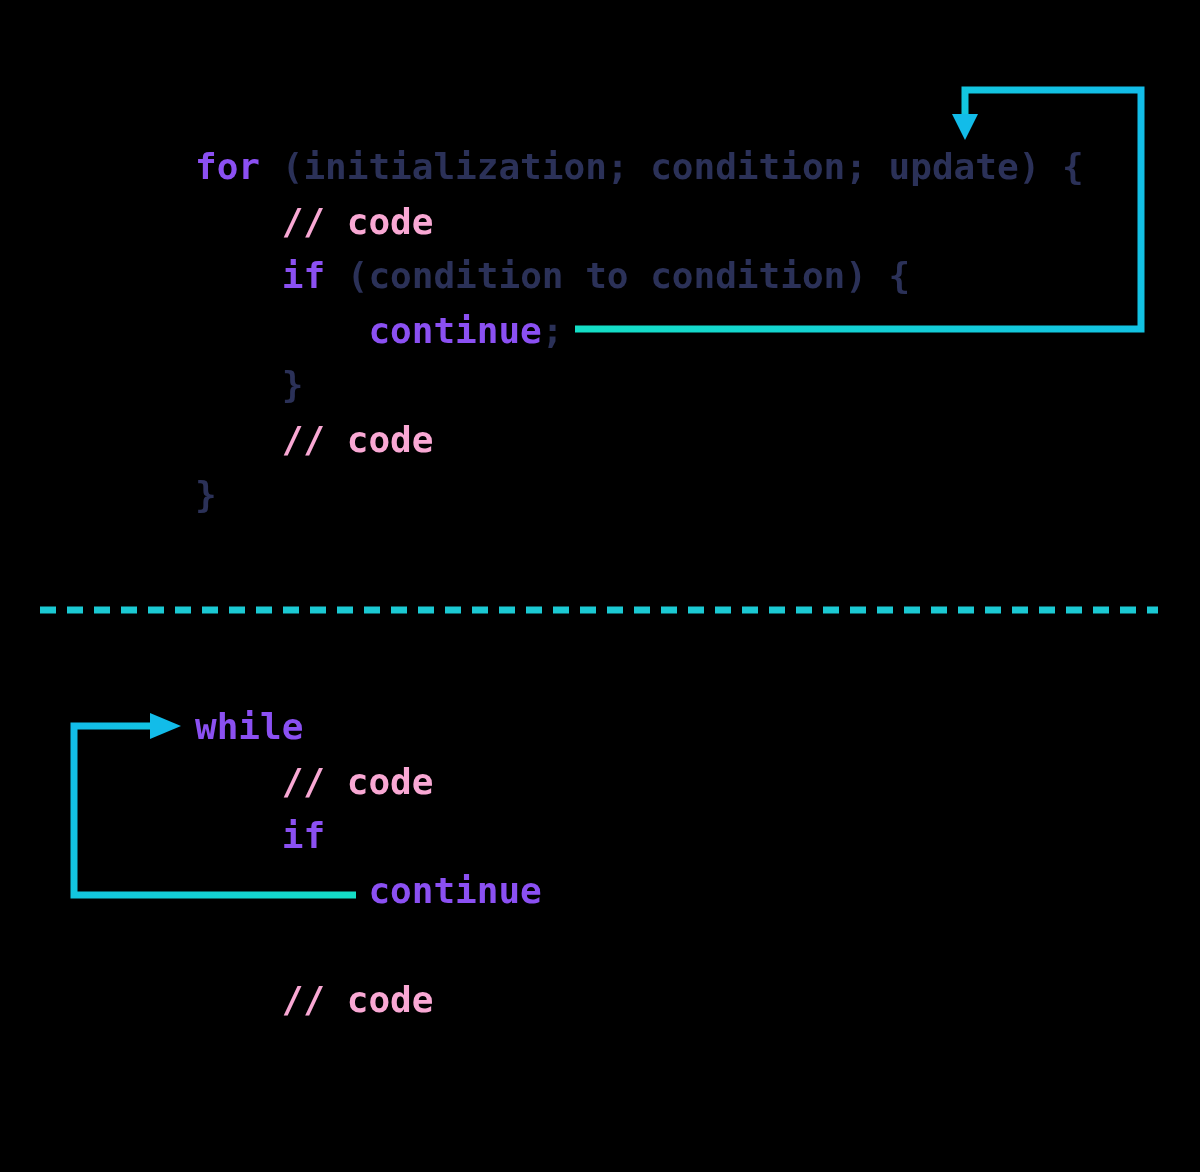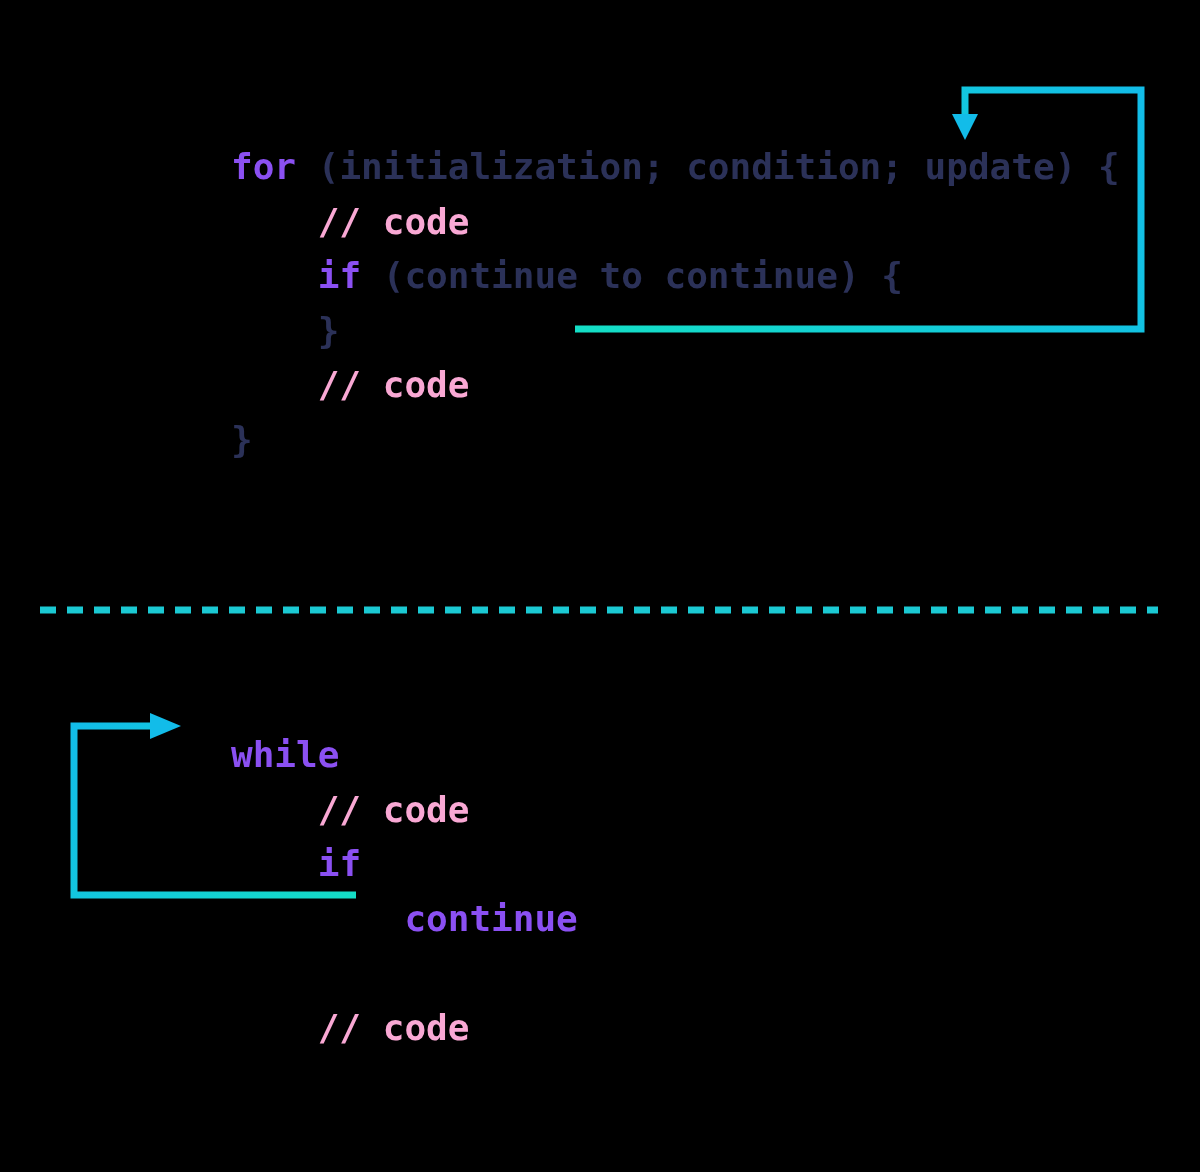--- a/index.html
+++ b/index.html
@@ -13,47 +13,47 @@
     height: 1172px;
     background: #000000;
     overflow: hidden;
     font-family: "DejaVu Sans Mono", monospace;
   }
   .code-block {
     position: absolute;
     left: 195px;
     font-size: 36px;
     font-weight: bold;
-    margin-left: 36px;
   }
   .code-block .code-line {
     white-space: pre;
     height: 54.6px;
     line-height: 54.6px;
   }
   .tok-keyword { color: #8B50F2; }
   .tok-plain   { color: #2B3158; }
   .tok-comment { color: #f9a8d4; }
   #for-block   { top: 140px; }
-  #while-block { top: 728px; }
+  #while-block { top: 700px; }
   .overlay-svg {
     position: absolute;
     top: 0;
     left: 0;
   }
 </style>
 </head>
 <body>
 
 <div class="canvas">
 
   <div class="code-block" id="for-block">
     <div class="code-line"><span class="tok-keyword">for</span><span class="tok-plain"> (initialization; condition; update) {</span></div>
     <div class="code-line"><span class="tok-comment">    // code</span></div>
-    <div class="code-line"><span class="tok-plain">    </span><span class="tok-keyword">if</span><span class="tok-plain"> (continue to continue) {</span></div>
+    <div class="code-line"><span class="tok-plain">    </span><span class="tok-keyword">if</span><span class="tok-plain"> (condition to condition) {</span></div>
+    <div class="code-line"><span class="tok-plain">        </span><span class="tok-keyword">continue</span><span class="tok-plain">;</span></div>
     <div class="code-line"><span class="tok-plain">    }</span></div>
     <div class="code-line"><span class="tok-comment">    // code</span></div>
     <div class="code-line"><span class="tok-plain">}</span></div>
   </div>
 
   <div class="code-block" id="while-block">
     <div class="code-line"><span class="tok-keyword">while</span></div>
     <div class="code-line"><span class="tok-comment">    // code</span></div>
     <div class="code-line"><span class="tok-plain">    </span><span class="tok-keyword">if</span></div>
     <div class="code-line"><span class="tok-plain">        </span><span class="tok-keyword">continue</span></div>

